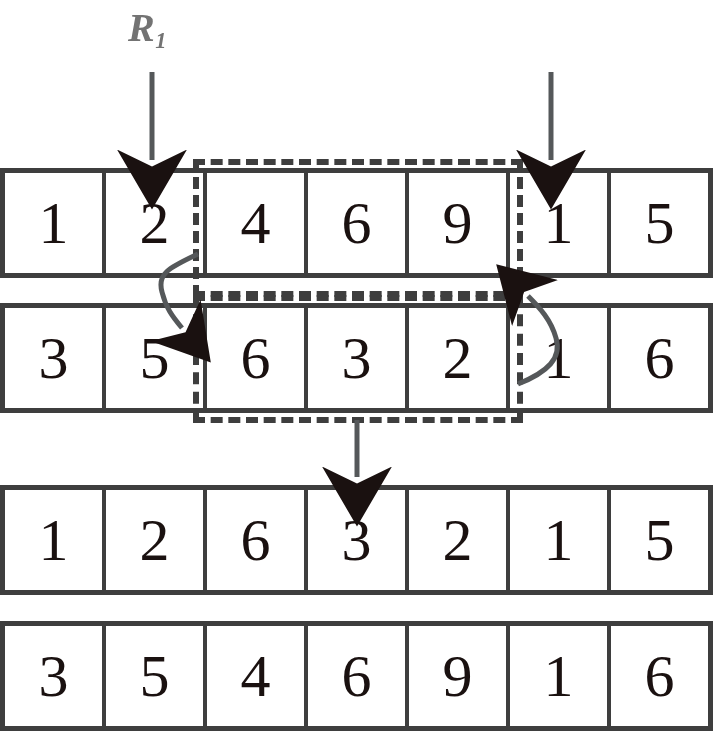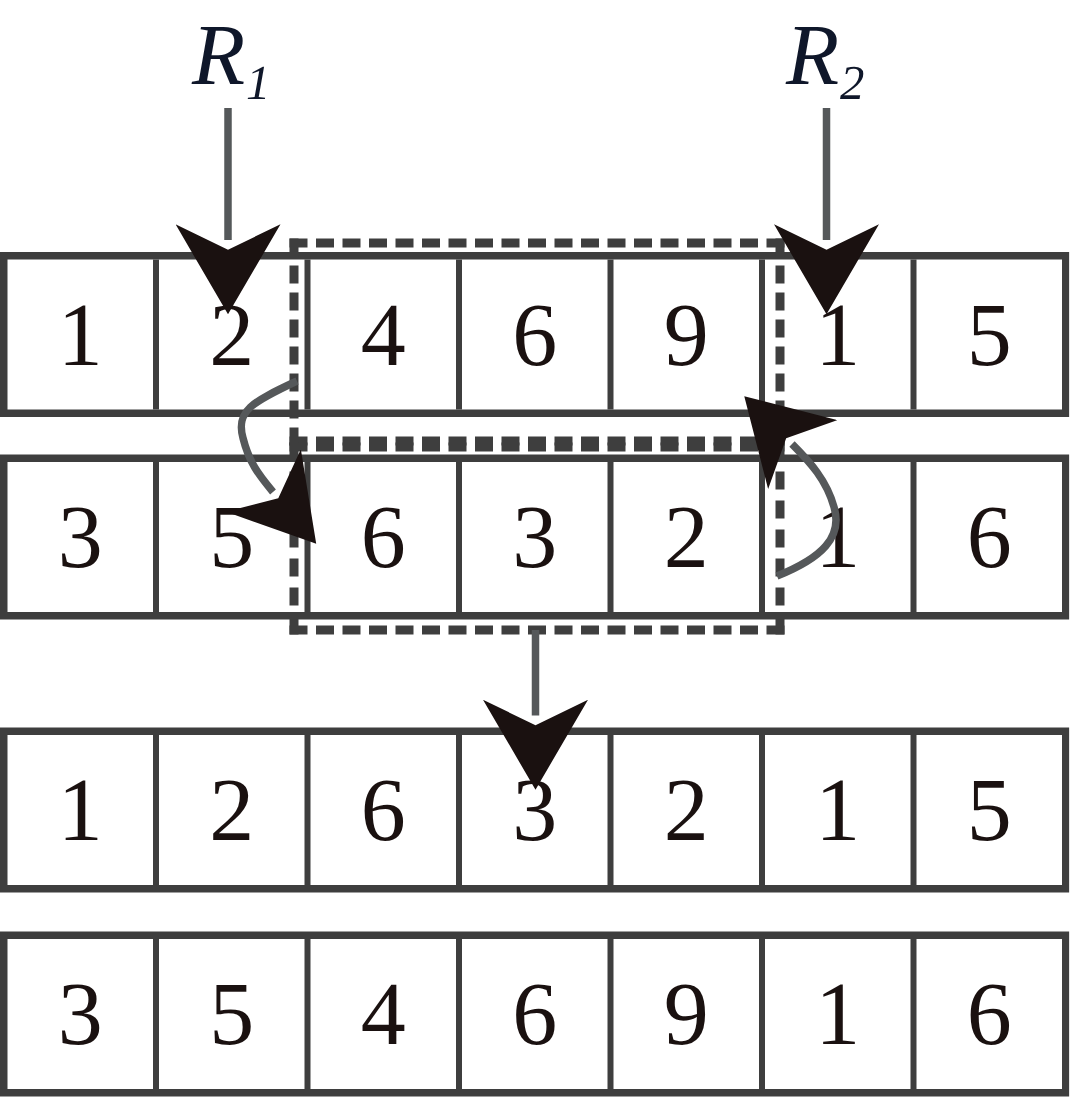--- a/index.html
+++ b/index.html
@@ -48,24 +48,25 @@
     border: 6px dashed #3e3e3e;
     background: transparent;
     pointer-events: none;
   }
 
   
   .rlabel {
     position: absolute;
     font-family: "Liberation Serif", serif;
     font-style: italic;
-    font-size: 58px;
-    color: #0f172a;
+    font-size: 40px;
+    color: #737373;
     white-space: nowrap;
     line-height: 1;
+    font-weight: bold;
   }
   .rlabel sub {
     font-size: 0.56em;
     font-style: italic;
     vertical-align: baseline;
     position: relative;
     top: 0.30em;
     left: 0.02em;
   }
 
@@ -80,23 +81,20 @@
 </style>
 </head>
 <body>
 
 <div id="stage">
 
   <div class="rlabel" id="rlabel1" style="left:128px; top:8px;">
     <span>R</span><sub>1</sub>
   </div>
 
-  <div class="rlabel" id="rlabel2" style="left:524px; top:8px;">
-    <span>R</span><sub>2</sub>
-  </div>
 
   <div class="row" id="row-0" style="left:0px; top:168px; width:713px; height:110px;">
     <div class="cell">1</div>
     <div class="cell">2</div>
     <div class="cell">4</div>
     <div class="cell">6</div>
     <div class="cell">9</div>
     <div class="cell">1</div>
     <div class="cell">5</div>
   </div>

